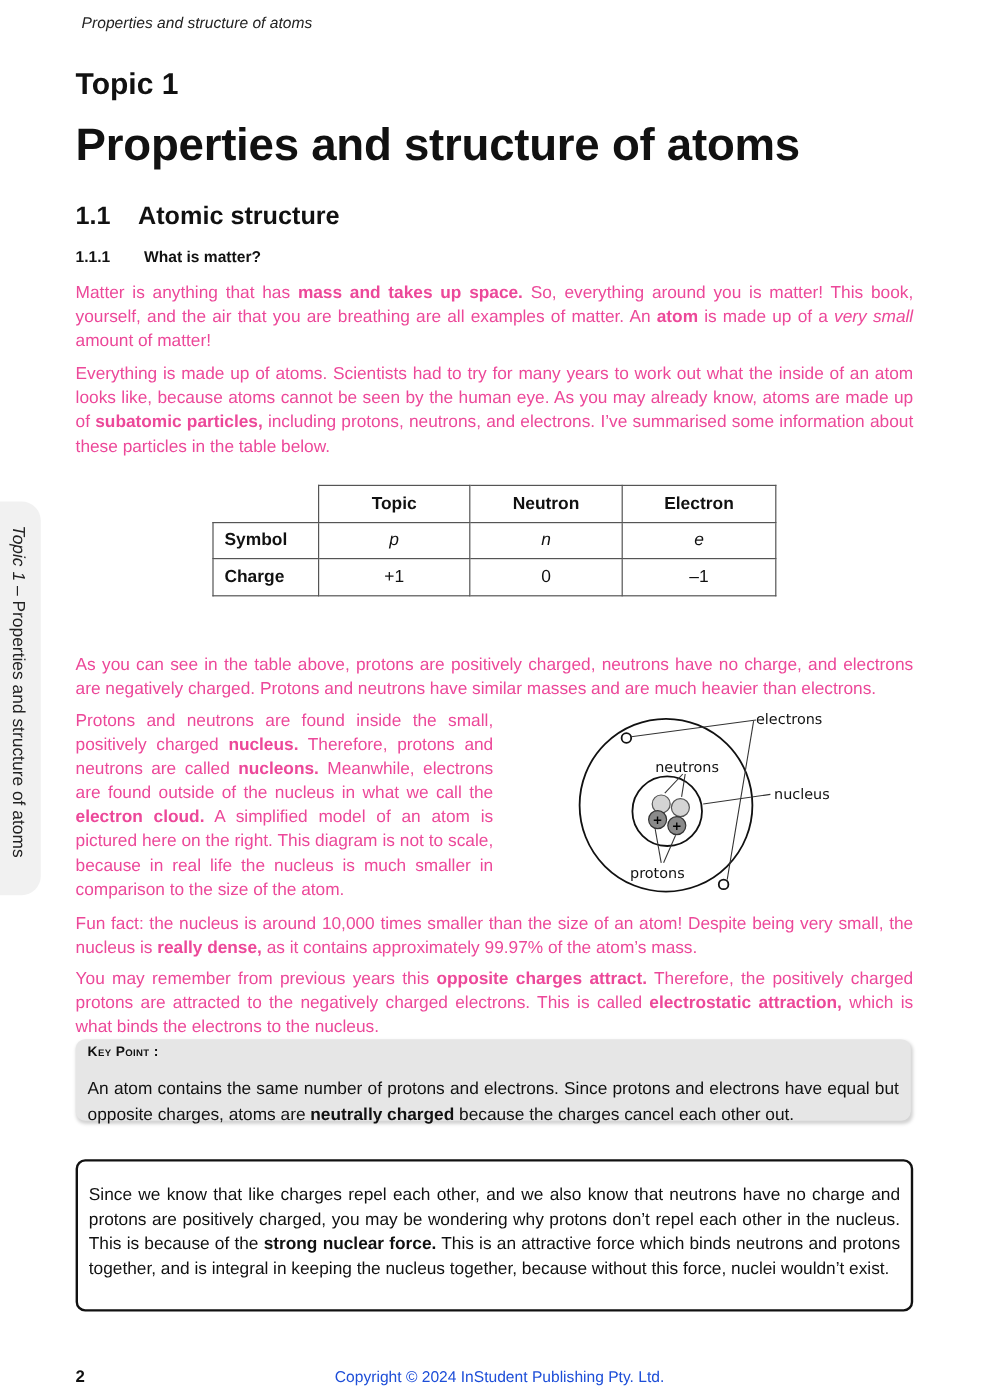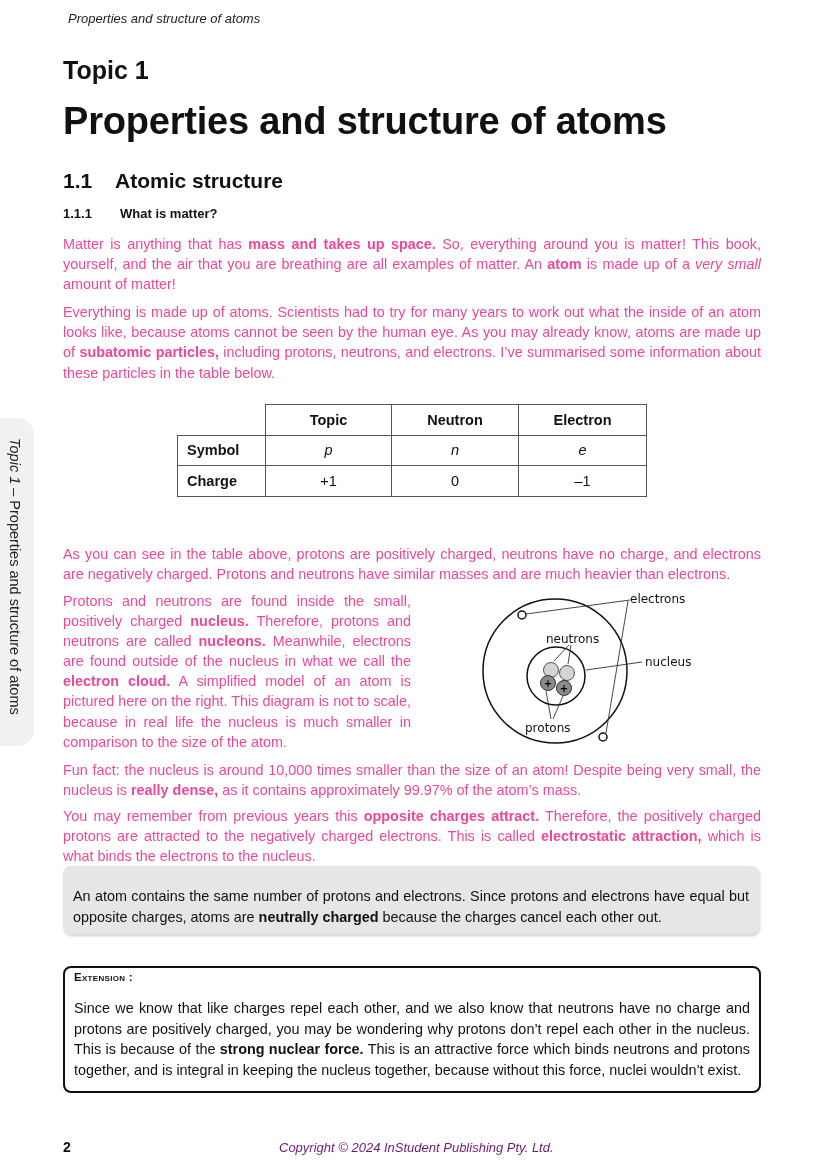--- a/index.html
+++ b/index.html
@@ -36,21 +36,21 @@
   .atom-diagram { position: absolute; left: 470px; top: 585px; width: 250px; height: 170px; }
 
   .keypoint { position: absolute; left: 63px; top: 866px; width: 696px; height: 68px; background: #e6e6e6;
     border-radius: 8px; box-shadow: 1px 2px 3px rgba(0,0,0,0.18); padding: 5px 10px; }
   .box-title { font-size: 11.5px; font-weight: bold; letter-spacing: 0.3px; font-variant: small-caps; }
   .box-body { font-size: 14.4px; line-height: 20.5px; text-align: justify; margin-top: 15px; }
   .extension { position: absolute; left: 63px; top: 966px; width: 698px; height: 127px; border: 2px solid #111;
     border-radius: 8px; padding: 3px 9px; background: #fff; }
 
   .page-number { position: absolute; left: 63px; top: 1139px; font-size: 14px; font-weight: bold; }
-  .copyright { position: absolute; left: 279px; top: 1140px; font-size: 13px; color: #701a75; font-style: italic; }
+  .copyright { position: absolute; left: 279px; top: 1140px; font-size: 13px; color: #1d4ed8; }
 </style>
 </head>
 <body>
 
 <div class="running-header">Properties and structure of atoms</div>
 
 <div class="side-tab"></div>
 <div class="side-tab-text"><i>Topic 1</i><span> – </span><span>Properties and structure of atoms</span></div>
 
 <div class="topic-label">Topic 1</div>
@@ -126,22 +126,22 @@
     <text x="175" y="81">nucleus</text>
     <text x="55" y="147">protons</text>
   </g>
 </svg>
 
 <p class="para" style="top:760px;"><span>Fun fact: the nucleus is around 10,000 times smaller than the size of an atom!  Despite being very small, the nucleus is </span><b>really dense,</b><span> as it contains approximately 99.97% of the atom’s mass.</span></p>
 
 <p class="para" style="top:806px;"><span>You may remember from previous years this </span><b>opposite charges attract.</b><span>  Therefore, the positively charged protons are attracted to the negatively charged electrons.  This is called </span><b>electrostatic attraction,</b><span> which is what binds the electrons to the nucleus.</span></p>
 
 <div class="keypoint">
+  <div class="box-title">Key Point :</div>
   <div class="box-body"><span>An atom contains the same number of protons and electrons.  Since protons and electrons have equal but opposite charges, atoms are </span><b>neutrally charged</b><span> because the charges cancel each other out.</span></div>
 </div>
 
 <div class="extension">
-  <div class="box-title">Extension :</div>
   <div class="box-body"><span>Since we know that like charges repel each other, and we also know that neutrons have no charge and protons are positively charged, you may be wondering why protons don’t repel each other in the nucleus.  This is because of the </span><b>strong nuclear force.</b><span>  This is an attractive force which binds neutrons and protons together, and is integral in keeping the nucleus together, because without this force, nuclei wouldn’t exist.</span></div>
 </div>
 
 <div class="page-number">2</div>
 <div class="copyright">Copyright ©  2024 InStudent Publishing Pty. Ltd.</div>
 
 </body></html>

